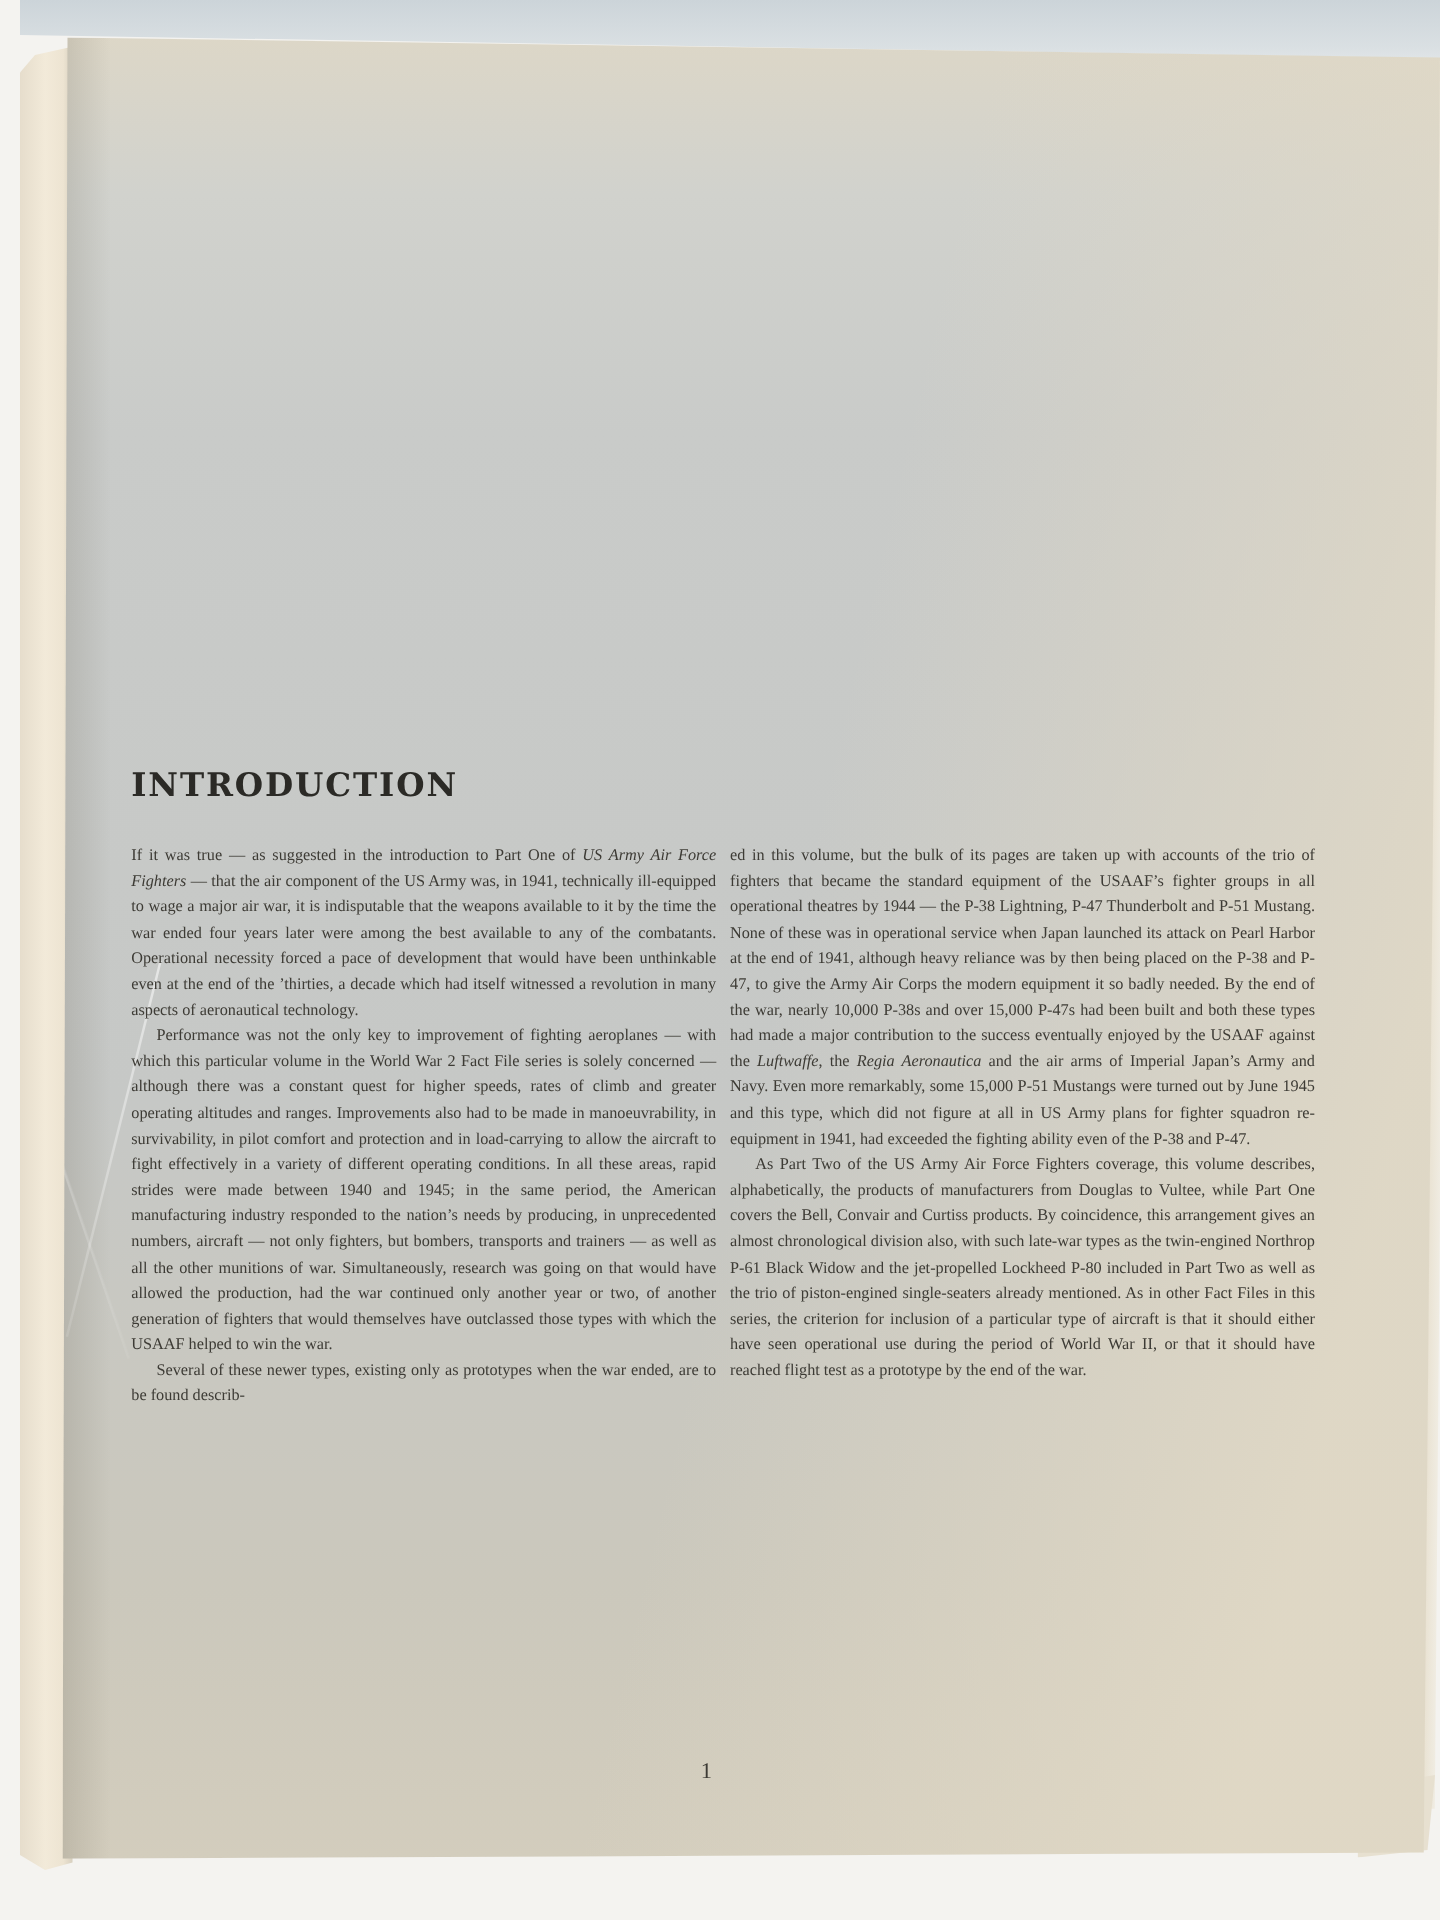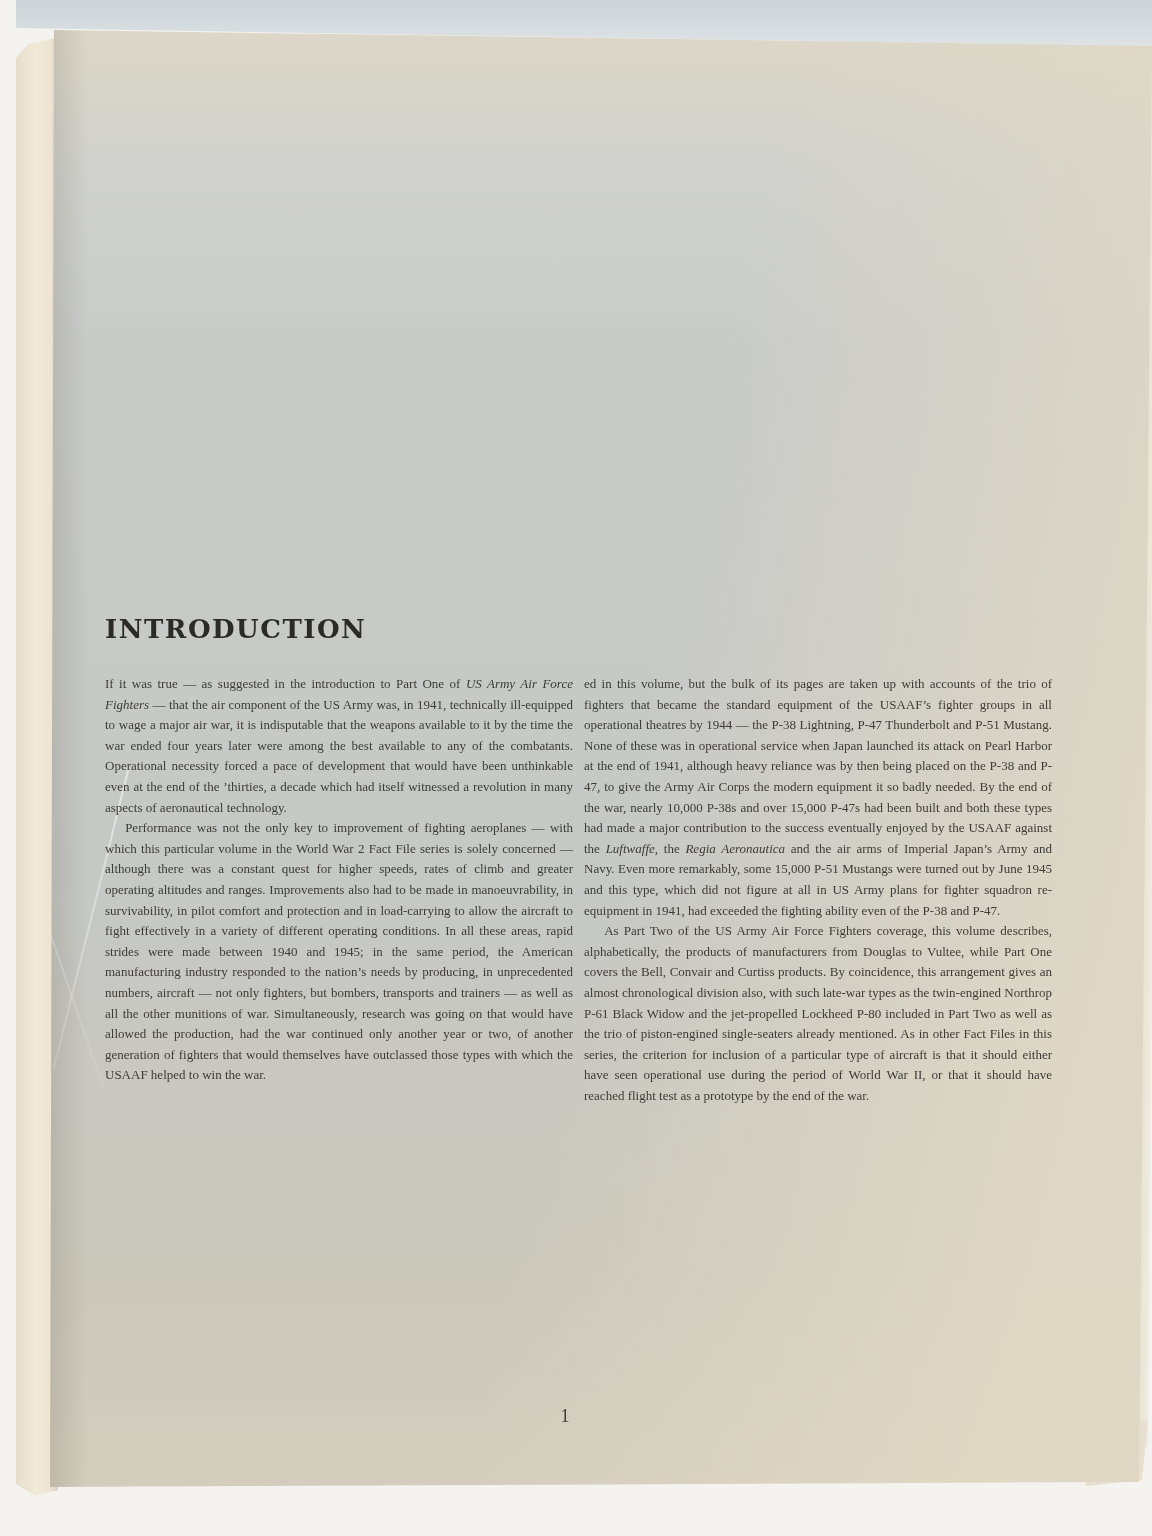--- a/index.html
+++ b/index.html
@@ -97,20 +97,21 @@
 
   <div class="book-page">
     <div class="crease crease-1"></div>
     <div class="crease crease-2"></div>
 
     <h1 class="title">INTRODUCTION</h1>
 
     <div class="col col-left">
         <p><span>If it was true — as suggested in the introduction to Part One of </span><em>US Army Air Force Fighters</em><span> — that the air component of the US Army was, in 1941, technically ill-equipped to wage a major air war, it is indisputable that the weapons available to it by the time the war ended four years later were among the best available to any of the combatants. Operational necessity forced a pace of development that would have been unthinkable even at the end of the ’thirties, a decade which had itself witnessed a revolution in many aspects of aeronautical technology.</span></p>
         <p class="indent"><span>Performance was not the only key to improvement of fighting aeroplanes — with which this particular volume in the World War 2 Fact File series is solely concerned — although there was a constant quest for higher speeds, rates of climb and greater operating altitudes and ranges. Improvements also had to be made in manoeuvrability, in survivability, in pilot comfort and protection and in load-carrying to allow the aircraft to fight effectively in a variety of different operating conditions. In all these areas, rapid strides were made between 1940 and 1945; in the same period, the American manufacturing industry responded to the nation’s needs by producing, in unprecedented numbers, aircraft — not only fighters, but bombers, transports and trainers — as well as all the other munitions of war. Simultaneously, research was going on that would have allowed the production, had the war continued only another year or two, of another generation of fighters that would themselves have outclassed those types with which the USAAF helped to win the war.</span></p>
+        <p class="indent"><span>Several of these newer types, existing only as prototypes when the war ended, are to be found describ-</span></p>
       </div>
 
     <div class="col col-right">
         <p><span>ed in this volume, but the bulk of its pages are taken up with accounts of the trio of fighters that became the standard equipment of the USAAF’s fighter groups in all operational theatres by 1944 — the P-38 Lightning, P-47 Thunderbolt and P-51 Mustang. None of these was in operational service when Japan launched its attack on Pearl Harbor at the end of 1941, although heavy reliance was by then being placed on the P-38 and P-47, to give the Army Air Corps the modern equipment it so badly needed. By the end of the war, nearly 10,000 P-38s and over 15,000 P-47s had been built and both these types had made a major contribution to the success eventually enjoyed by the USAAF against the </span><em>Luftwaffe</em><span>, the </span><em>Regia Aeronautica</em><span> and the air arms of Imperial Japan’s Army and Navy. Even more remarkably, some 15,000 P-51 Mustangs were turned out by June 1945 and this type, which did not figure at all in US Army plans for fighter squadron re-equipment in 1941, had exceeded the fighting ability even of the P-38 and P-47.</span></p>
         <p class="indent"><span>As Part Two of the US Army Air Force Fighters coverage, this volume describes, alphabetically, the products of manufacturers from Douglas to Vultee, while Part One covers the Bell, Convair and Curtiss products. By coincidence, this arrangement gives an almost chronological division also, with such late-war types as the twin-engined Northrop P-61 Black Widow and the jet-propelled Lockheed P-80 included in Part Two as well as the trio of piston-engined single-seaters already mentioned. As in other Fact Files in this series, the criterion for inclusion of a particular type of aircraft is that it should either have seen operational use during the period of World War II, or that it should have reached flight test as a prototype by the end of the war.</span></p>
       </div>
 
     <div class="folio">1</div>
   </div>
 </div>

